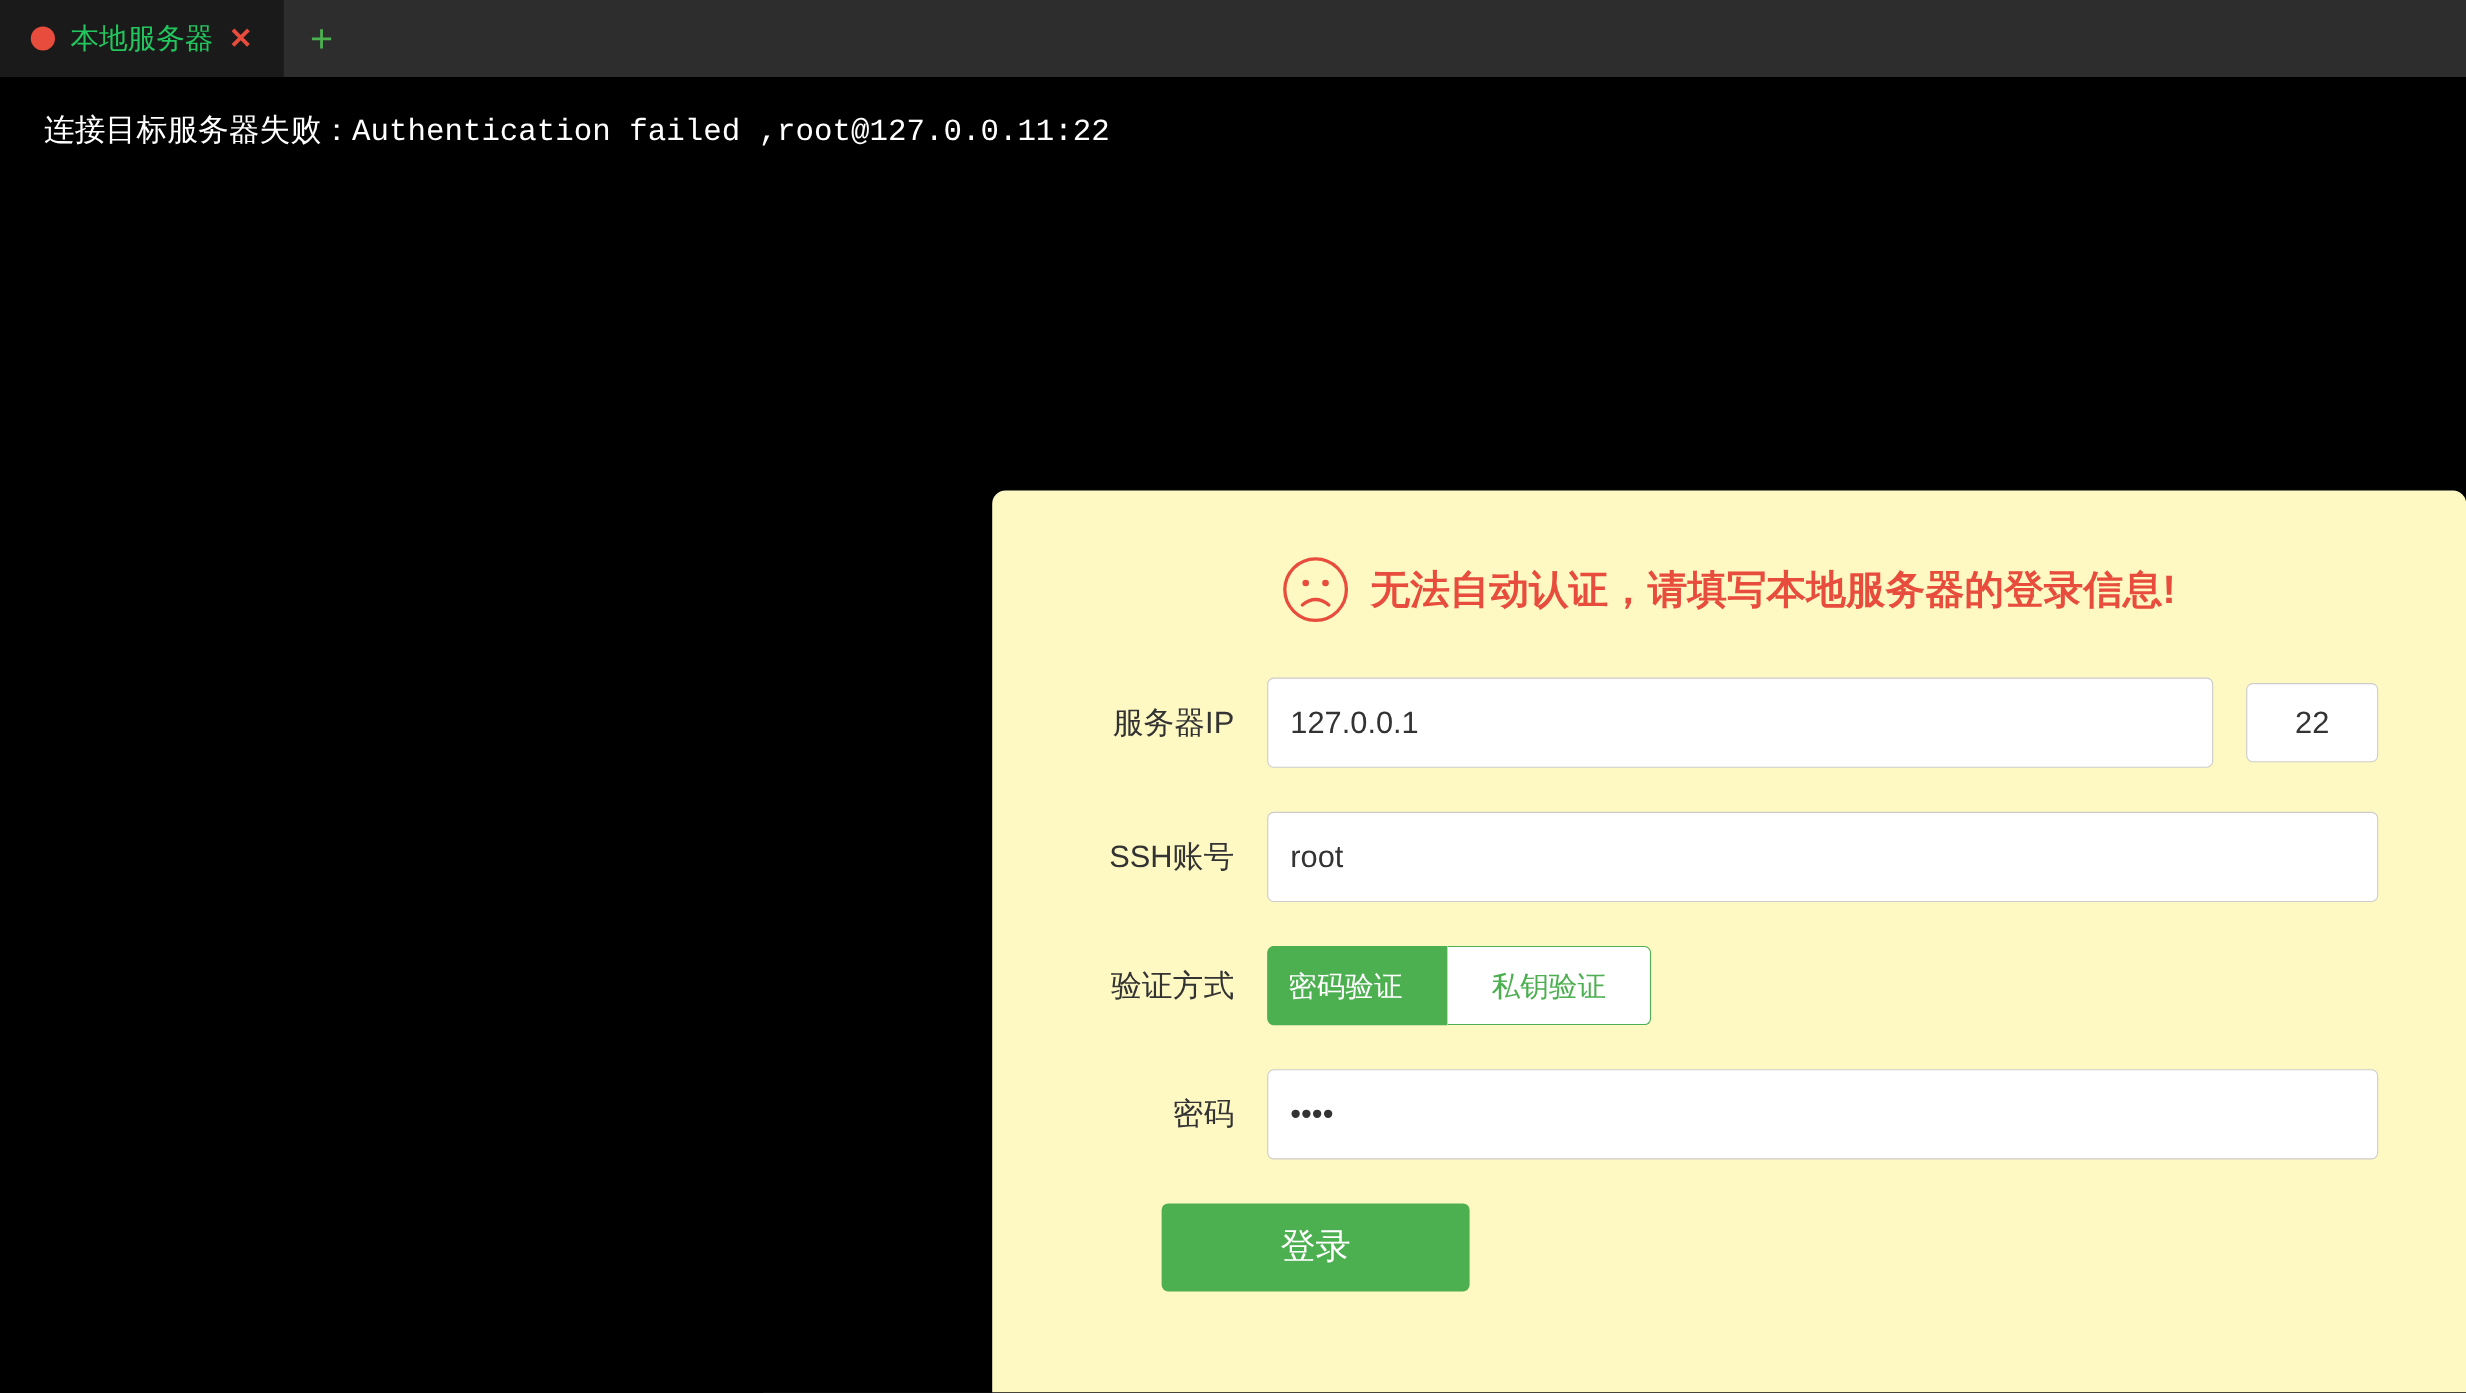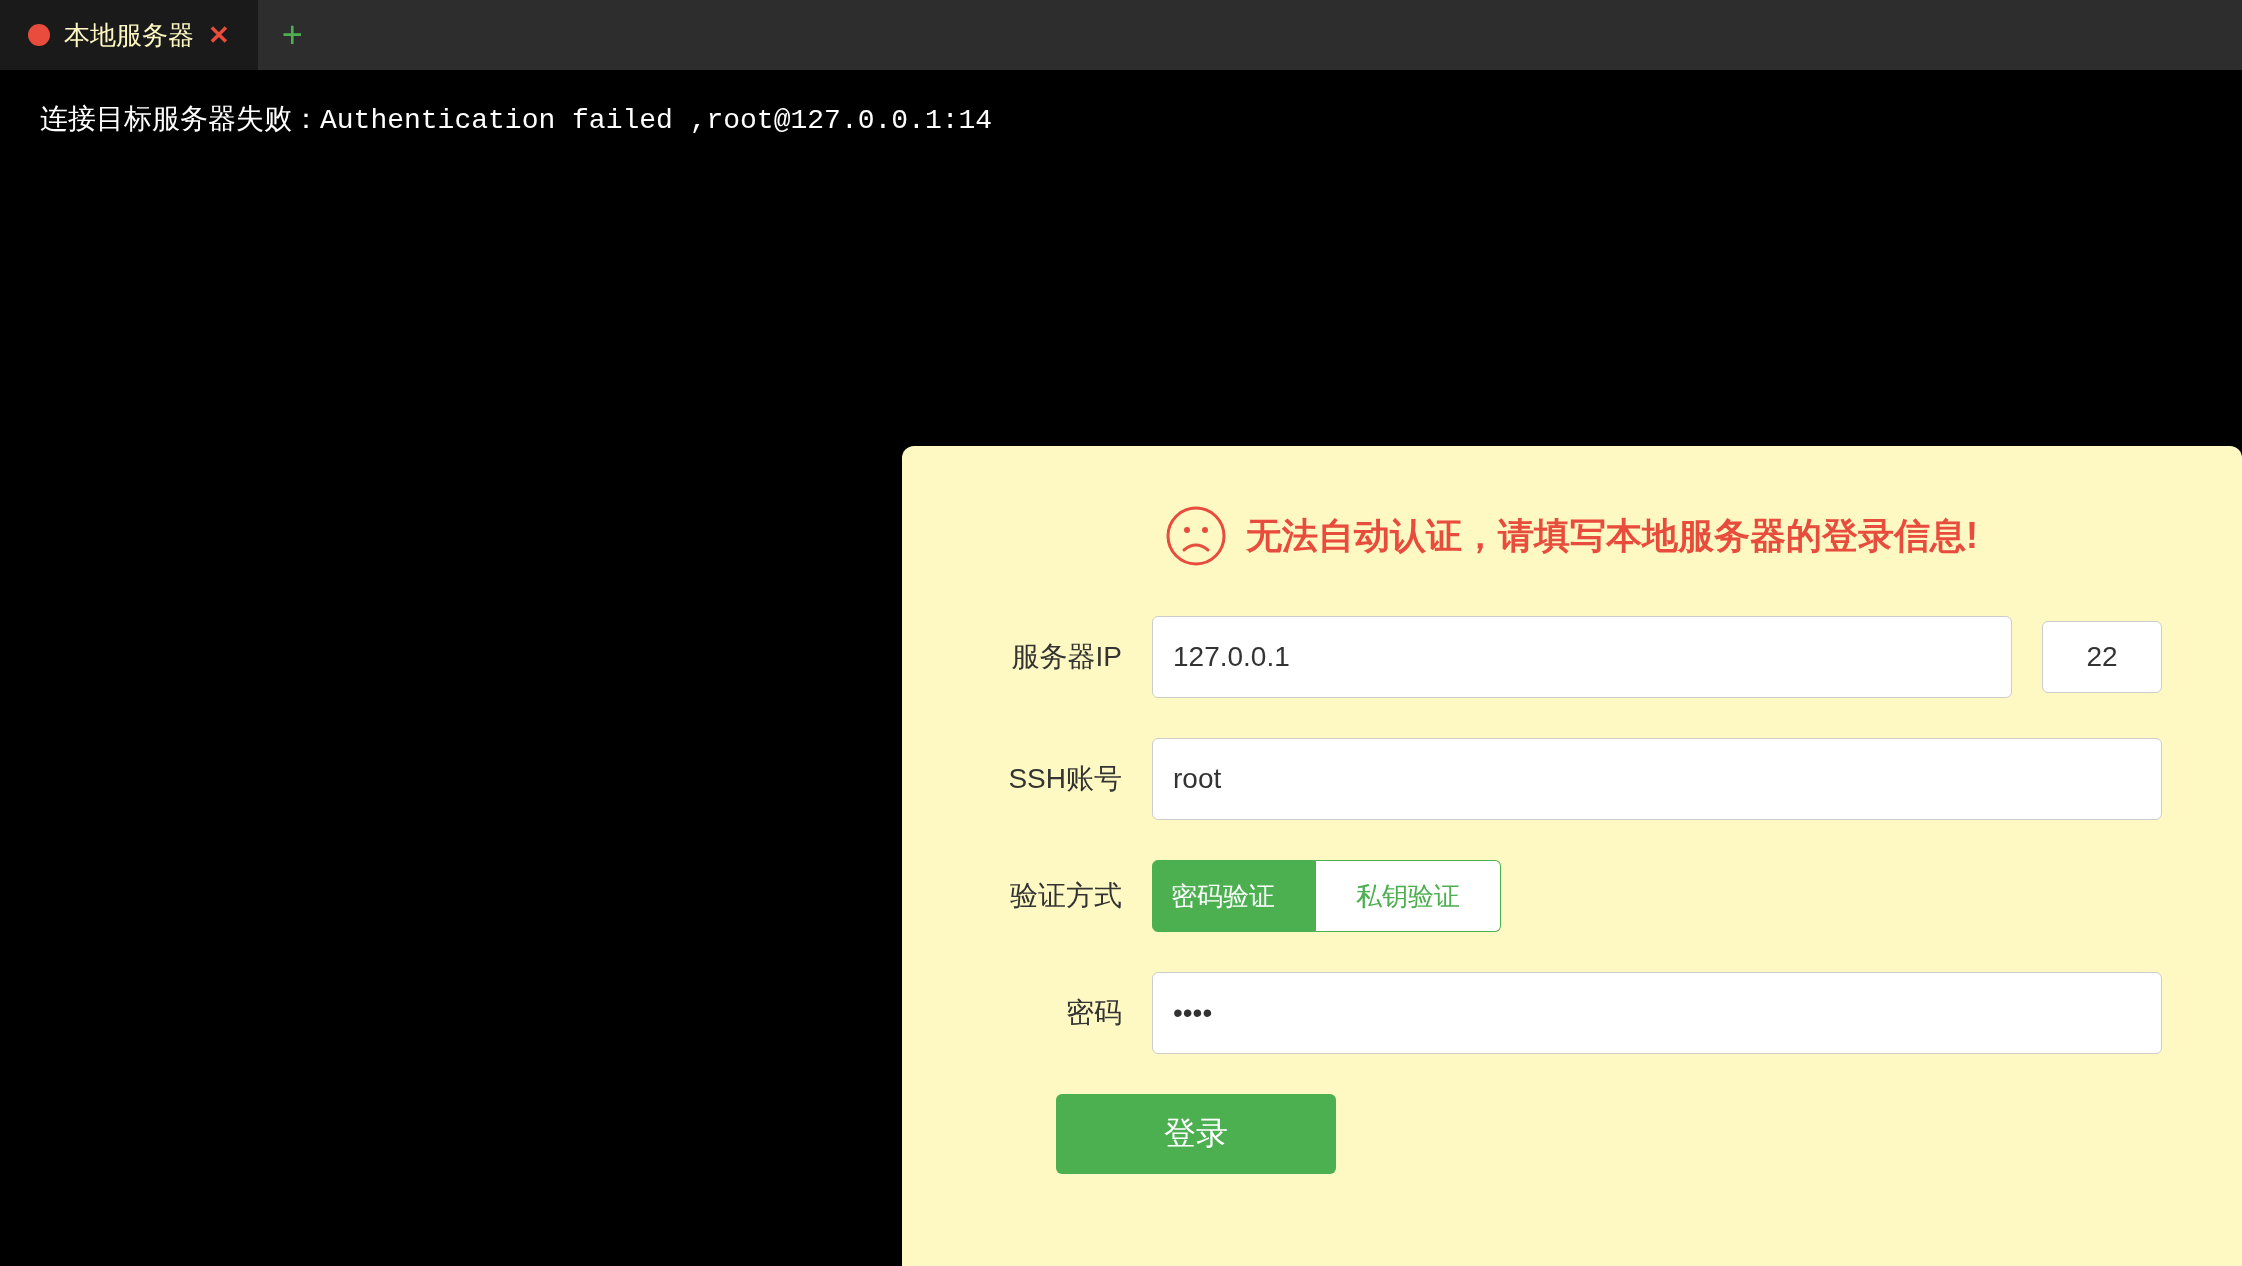--- a/index.html
+++ b/index.html
@@ -28,21 +28,21 @@
       gap: 14px;
       min-width: 240px;
     }
     .tab-dot {
       width: 22px;
       height: 22px;
       border-radius: 50%;
       background: #e74c3c;
     }
     .tab-title {
-      color: #fef9c3;
+      color: #22c55e;
       font-size: 26px;
       flex: 1;
     }
     .tab-close {
       color: #e74c3c;
       font-size: 26px;
       cursor: pointer;
       font-weight: bold;
     }
     .add-tab {
@@ -186,21 +186,21 @@
 <div class="title-bar">
   <div class="tab">
     <div class="tab-dot"></div>
     <span class="tab-title">本地服务器</span>
     <span class="tab-close">✕</span>
   </div>
   <span class="add-tab">+</span>
 </div>
 
 <div class="terminal">
-  <div class="terminal-text">连接目标服务器失败：Authentication failed ,root@127.0.0.1:14</div>
+  <div class="terminal-text">连接目标服务器失败：Authentication failed ,root@127.0.0.11:22</div>
 
   <div class="dialog-overlay">
 
     <div class="dialog-header">
 
       <svg class="sad-face-icon" viewBox="0 0 60 60" fill="none" xmlns="http://www.w3.org/2000/svg">
         <circle cx="30" cy="30" r="28" stroke="#e74c3c" stroke-width="3" fill="none"></circle>
         <circle cx="21" cy="24" r="3" fill="#e74c3c"></circle>
         <circle cx="39" cy="24" r="3" fill="#e74c3c"></circle>
         <path d="M18 44 Q30 34 42 44" stroke="#e74c3c" stroke-width="3" fill="none" stroke-linecap="round"></path>

